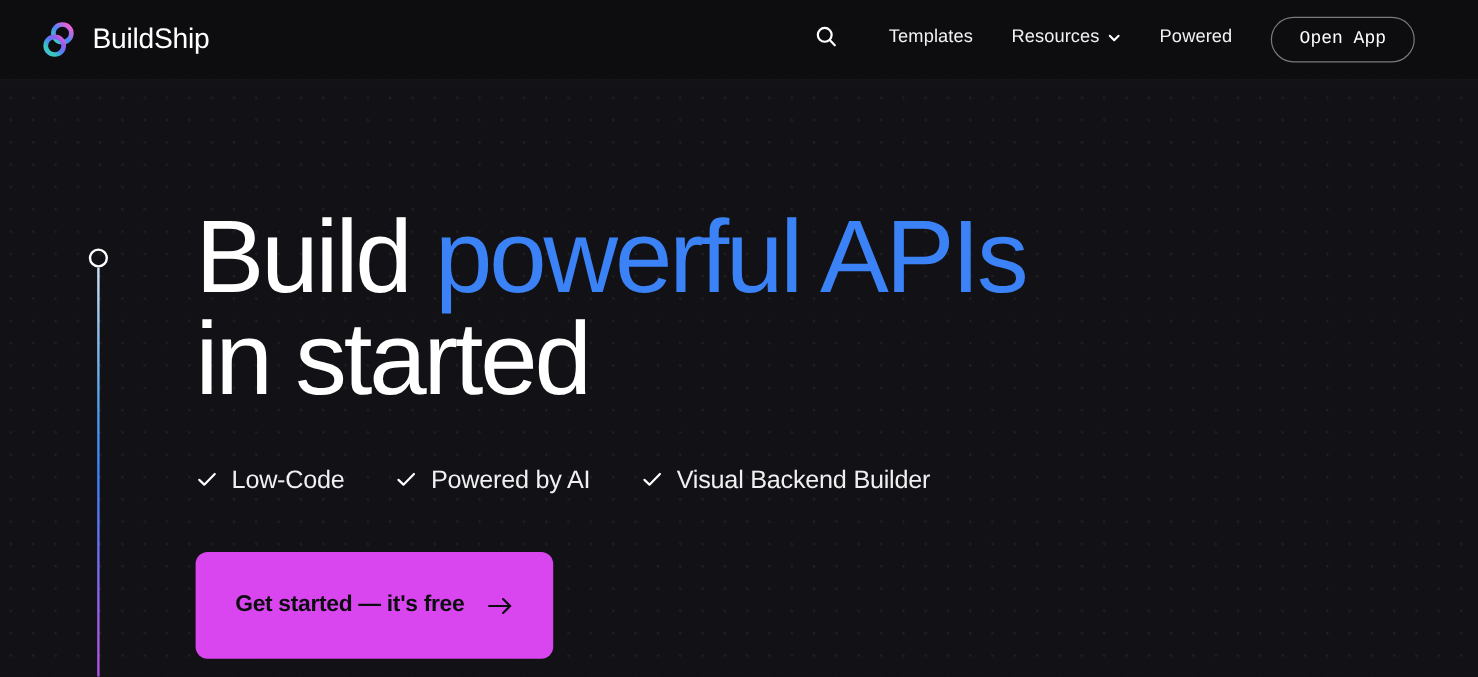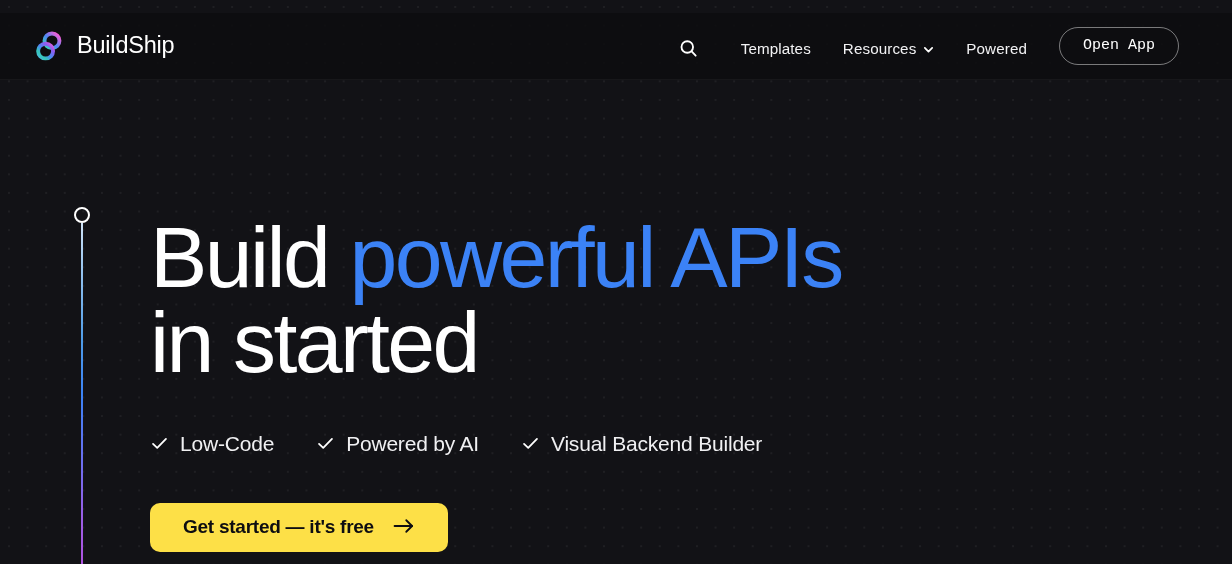--- a/index.html
+++ b/index.html
@@ -31,21 +31,21 @@
     background-image:
       radial-gradient(circle at 1px 1px, rgba(255,255,255,0.055) 1.1px, transparent 1.2px);
     background-size: 18.6px 18.6px;
     background-position: 8px 6px;
     pointer-events: none;
   }
 
   
   .header {
     position: absolute;
-    top: 13px; left: 0;
+    top: 0; left: 0;
     width: 1232px;
     height: 67px;
     display: flex;
     align-items: center;
     background: rgba(12,12,15,0.82);
     border-bottom: 1px solid rgba(255,255,255,0.045);
     z-index: 20;
   }
 
   .brand {
@@ -69,21 +69,21 @@
     font-weight: 500;
     letter-spacing: -0.2px;
     line-height: 1;
     white-space: nowrap;
   }
 
   .nav {
     margin-left: auto;
     margin-right: 53px;
     display: flex;
-    align-items: flex-end;
+    align-items: flex-start;
     gap: 0;
   }
 
   .nav-search {
     width: 34px;
     height: 34px;
     display: flex;
     align-items: center;
     justify-content: center;
     cursor: pointer;
@@ -157,45 +157,44 @@
        #4f9ce8 34%,
        #3b82f6 50%,
        #6d6ef0 70%,
        #9b5de5 86%,
        #b052e0 100%);
   }
 
   
   .hero {
     position: absolute;
-    left: 150px;
+    left: 163px;
     top: 172px;
     z-index: 6;
-    margin-top: 43px;
   }
 
   .headline {
     font-size: 86px;
     line-height: 0.99;
     font-weight: 400;
     letter-spacing: -2.6px;
     color: #ffffff;
     white-space: nowrap;
   }
   .headline .accent { color: #3b82f6; }
 
   .features {
     display: flex;
     align-items: center;
     margin-top: 48px;
     gap: 0;
   }
   .feature {
     display: flex;
-    align-items: center;
+    align-items: flex-start;
     gap: 11px;
     margin-right: 42px;
     white-space: nowrap;
   }
   .feature:last-child { margin-right: 0; }
   .feature-check {
     width: 19px;
     height: 19px;
     flex: none;
     display: block;
@@ -204,27 +203,27 @@
     color: #f0f0f2;
     font-size: 21px;
     font-weight: 400;
     letter-spacing: -0.2px;
     line-height: 1;
   }
 
   .cta {
     margin-top: 49px;
     display: inline-flex;
-    align-items: flex-start;
+    align-items: center;
     gap: 19px;
-    background: #fde047;
+    background: #d946ef;
     color: #0d0d11;
     border: none;
     border-radius: 10px;
-    padding: 14px 33px;
+    padding: 34px 33px;
     font-size: 19px;
     font-weight: 700;
     letter-spacing: -0.25px;
     cursor: pointer;
     font-family: "Liberation Sans", sans-serif;
     line-height: 1.1;
   }
   .cta-arrow { width: 22px; height: 18px; flex: none; display: block; }
 </style>
 </head>

